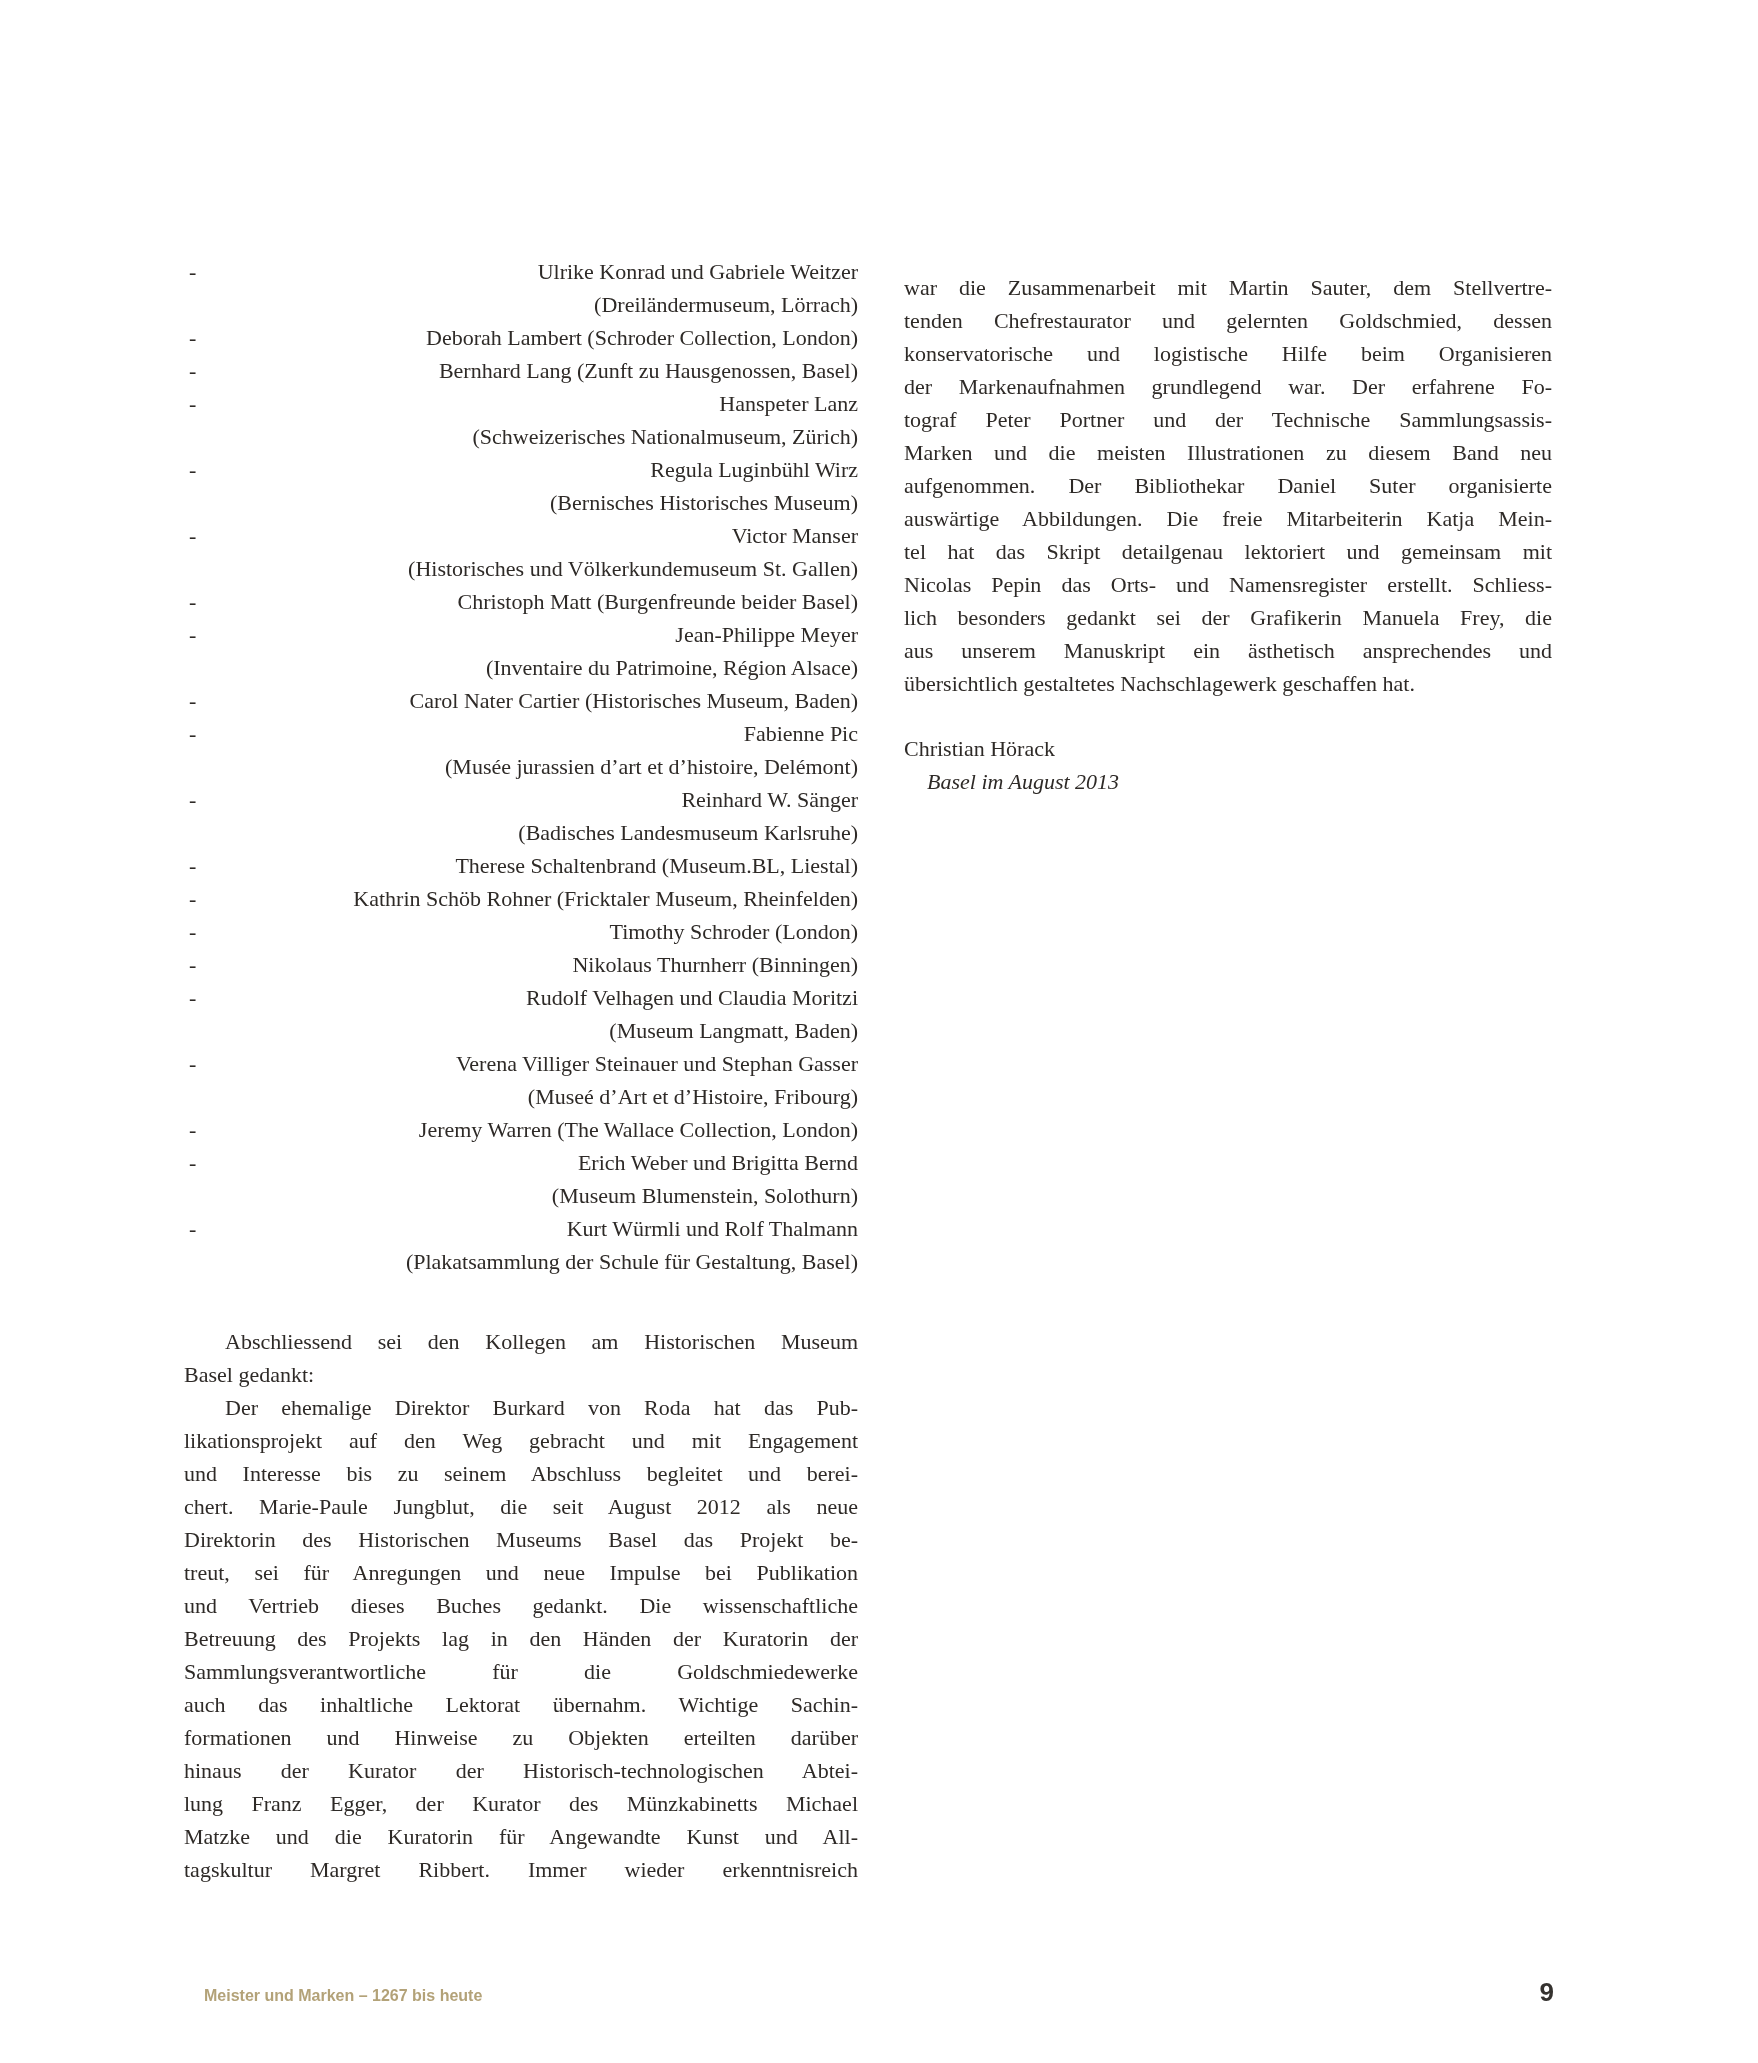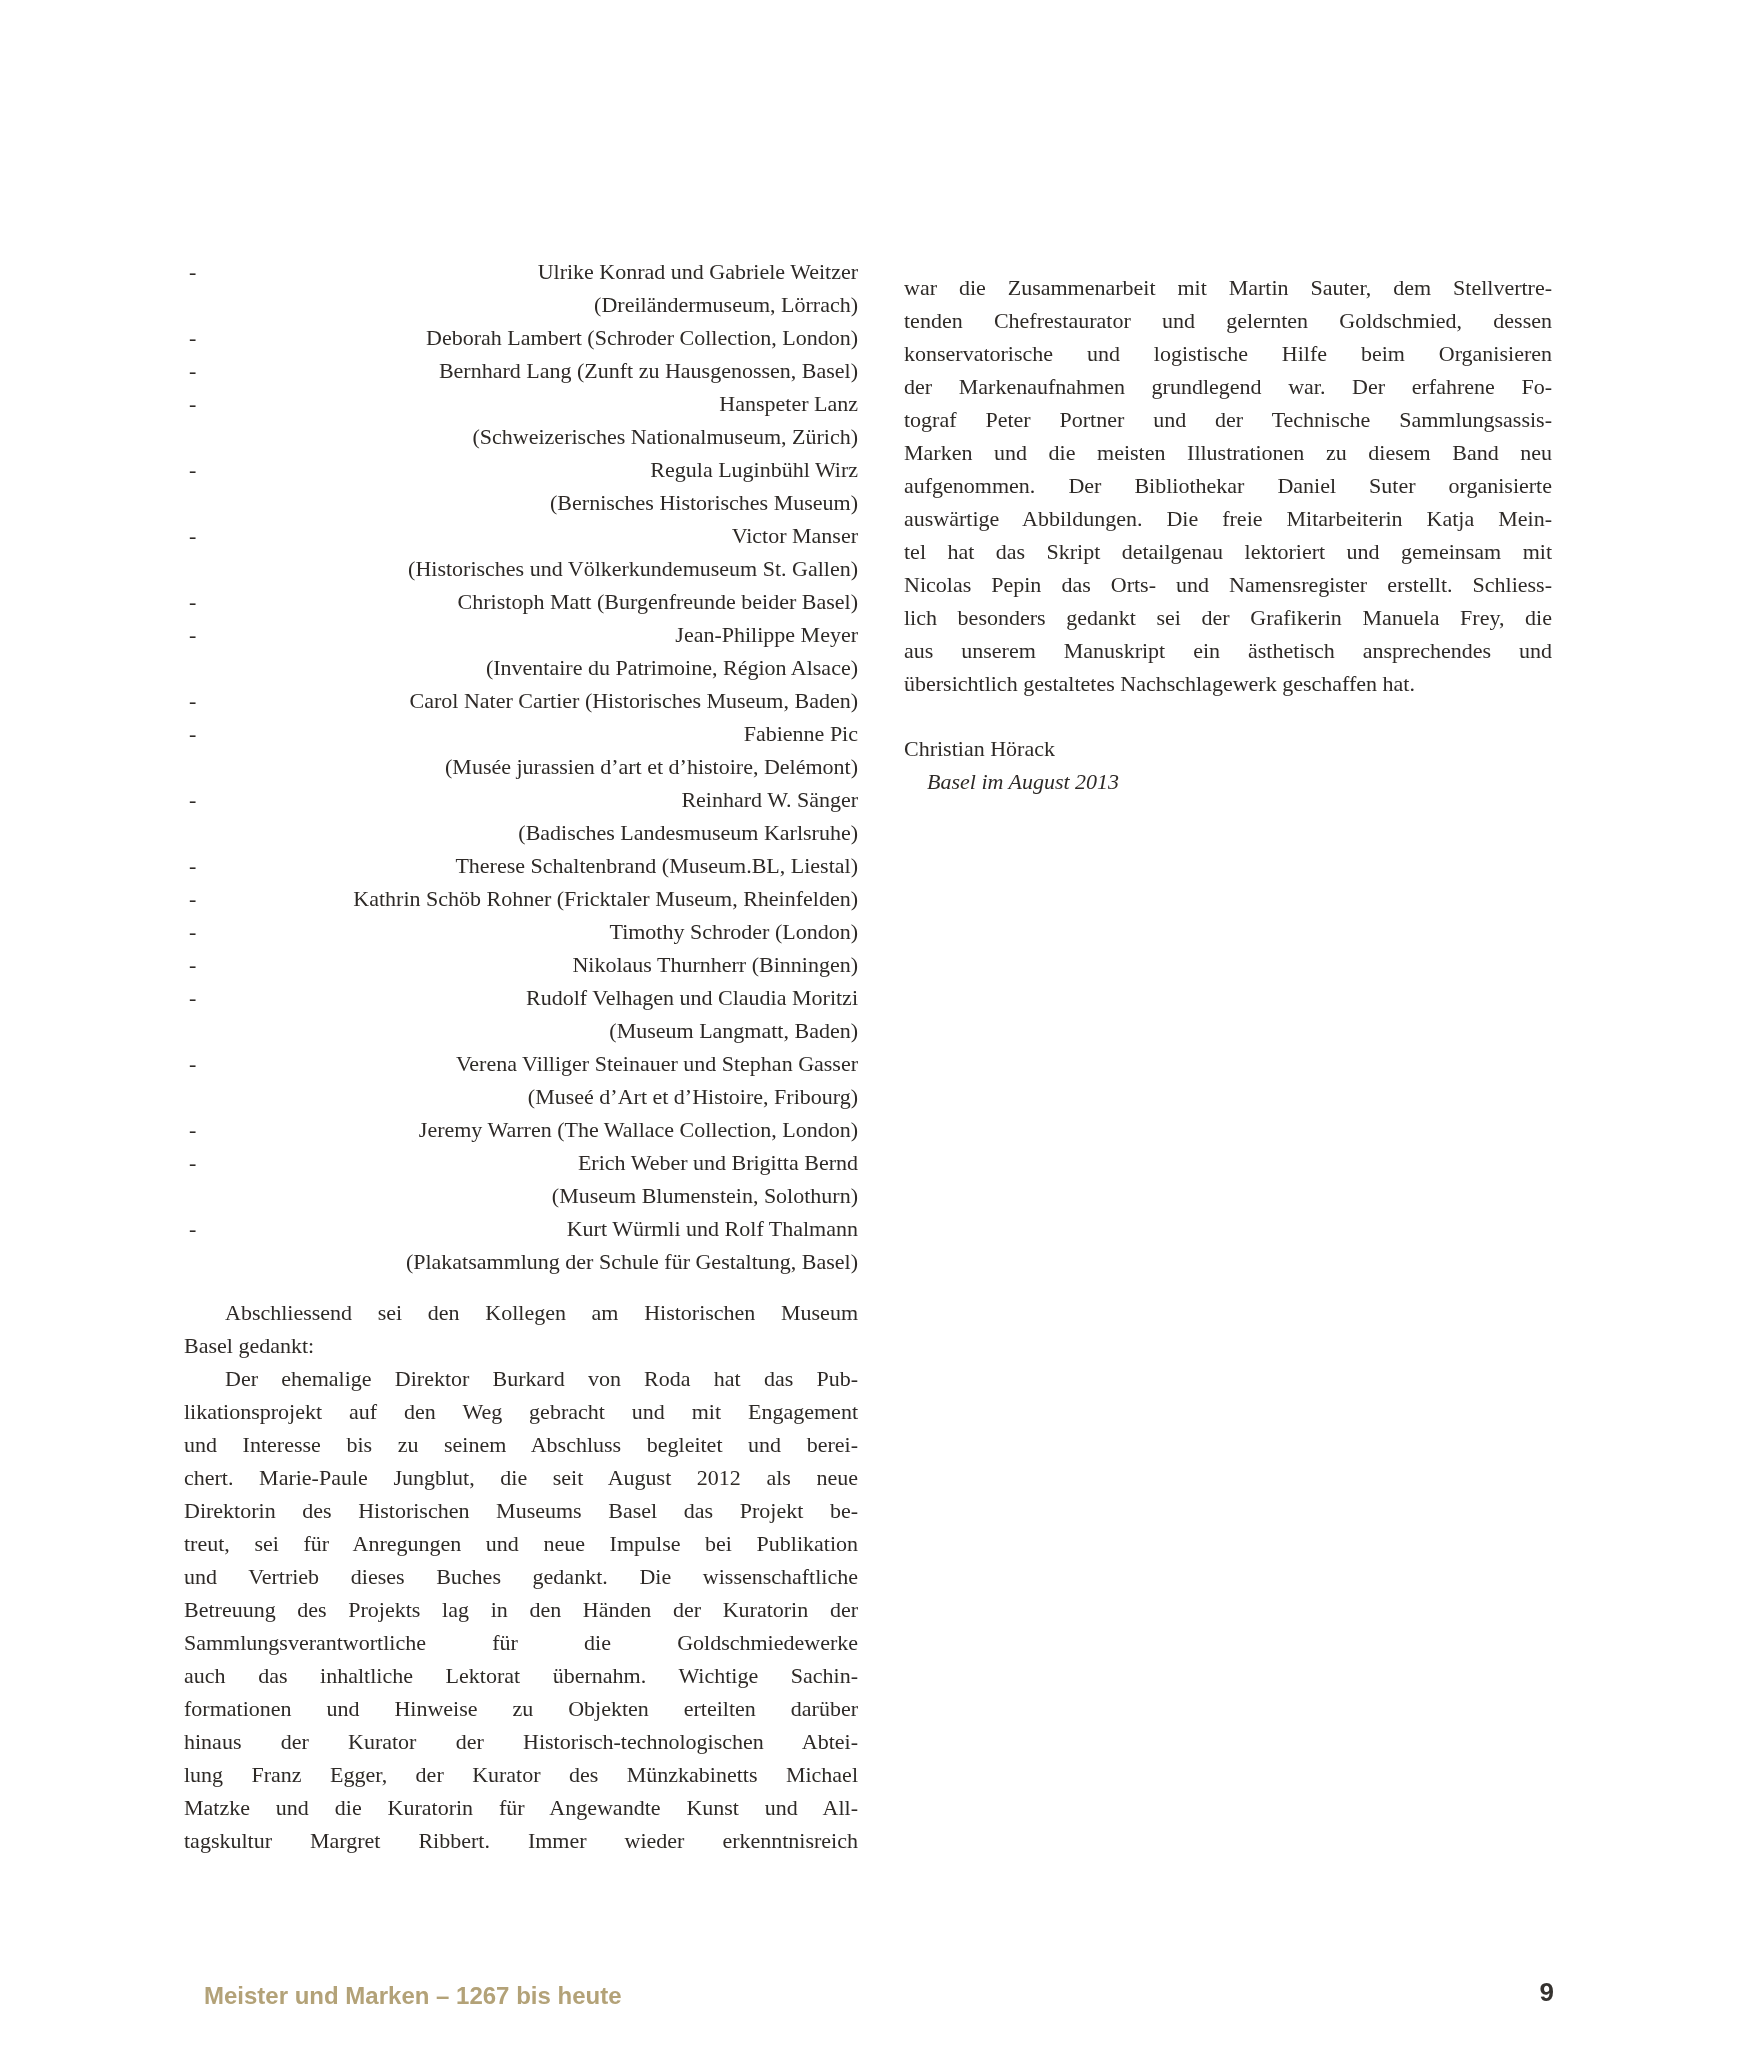--- a/index.html
+++ b/index.html
@@ -18,33 +18,33 @@
   .col-left  { left:184px; width:674px; }
   .col-right { left:904px; width:648px; }
 
   
   .contrib-list { margin:0; padding:0; list-style:none; }
   .li { position:relative; padding-left:41px; }
   .li .dash { position:absolute; left:4.9px; top:0; }
   .li-line { text-align:right; }
 
   
-  .paragraphs { margin-top:18px; }
+  .paragraphs { margin-top:47px; }
   .col-right .paragraphs { margin-top:16px; }
   .jline { text-align:justify; text-align-last:justify; }
   .jline.endline { text-align-last:left; }
   .jline.indent { text-indent:41px; }
 
   .signature { margin-top:32px; }
   .sig-date { font-style:italic;margin-left:23px; }
 
   .footer-title {
     position:absolute; left:204px; top:1982px;
     font-family:"Liberation Sans","DejaVu Sans",sans-serif;
-    font-weight:bold; font-size:24px; line-height:27px;
+    font-weight:bold; font-size:16px; line-height:27px;
   }
   .footer-page {
     position:absolute; right:204px; top:1978px;
     font-family:"Liberation Sans","DejaVu Sans",sans-serif;
     font-weight:bold; font-size:26px; line-height:29px;
     color:#35322f; text-align:right;
   }
 </style>
 </head>
 <body>

